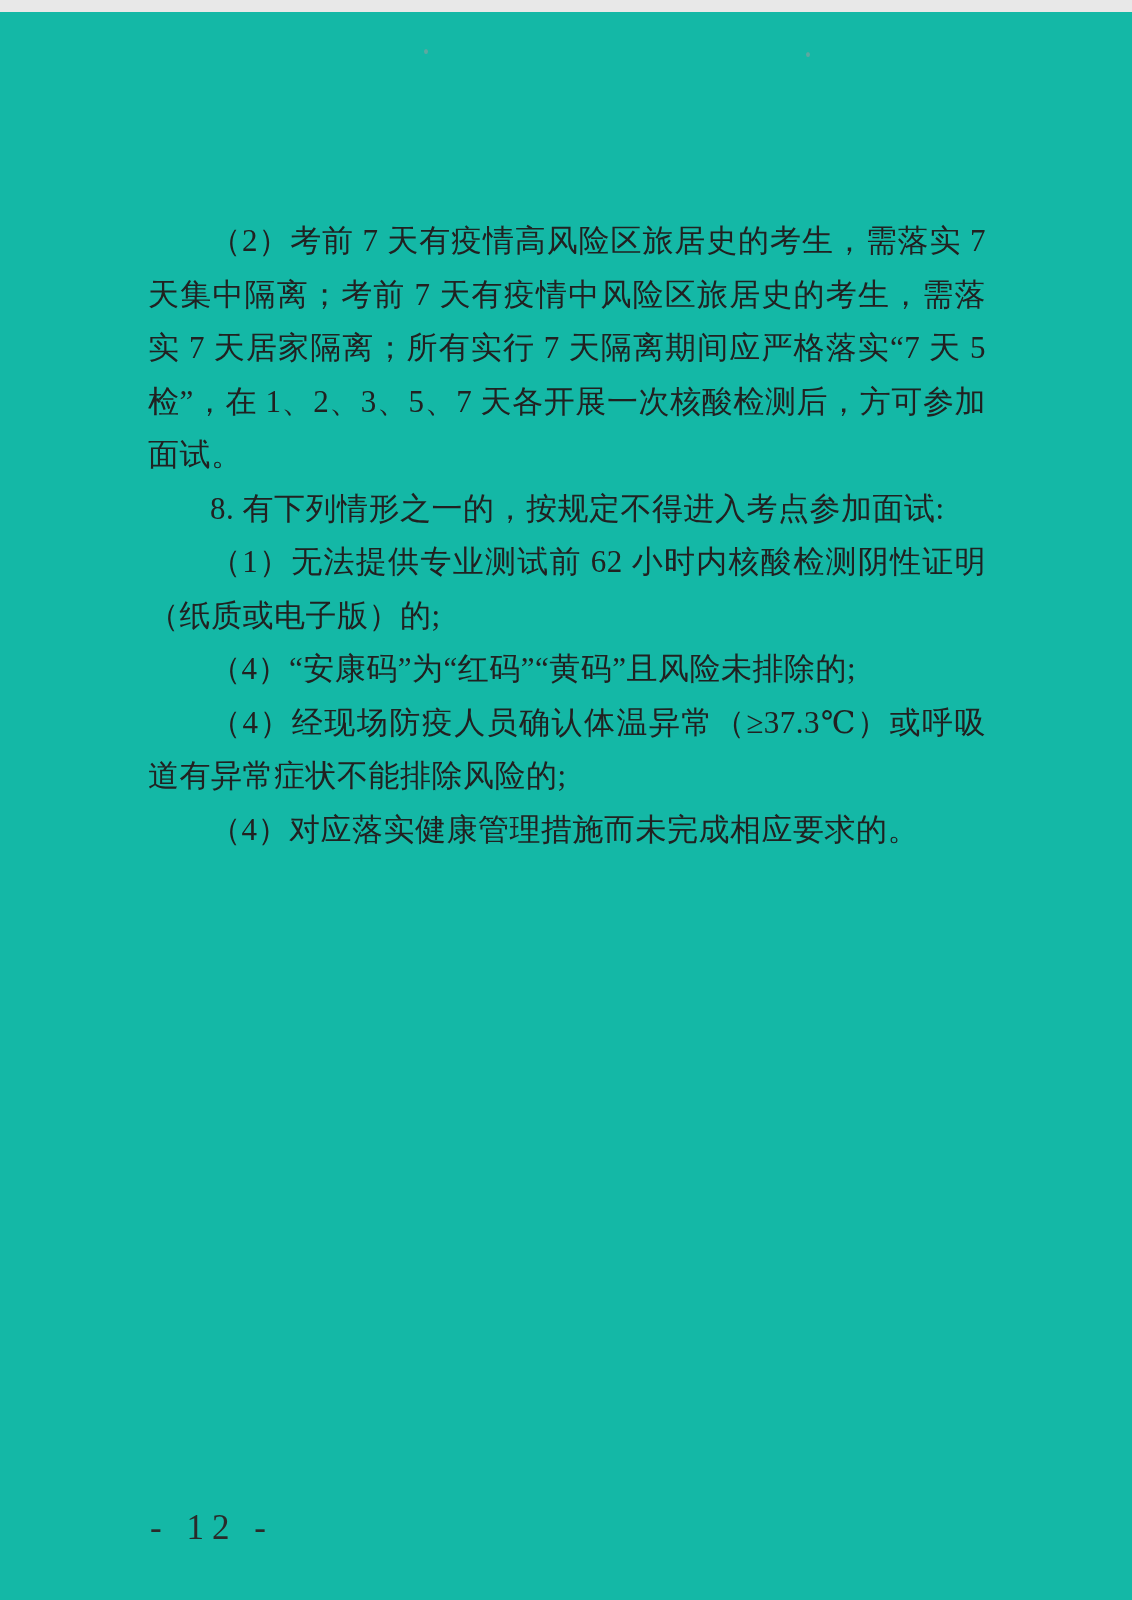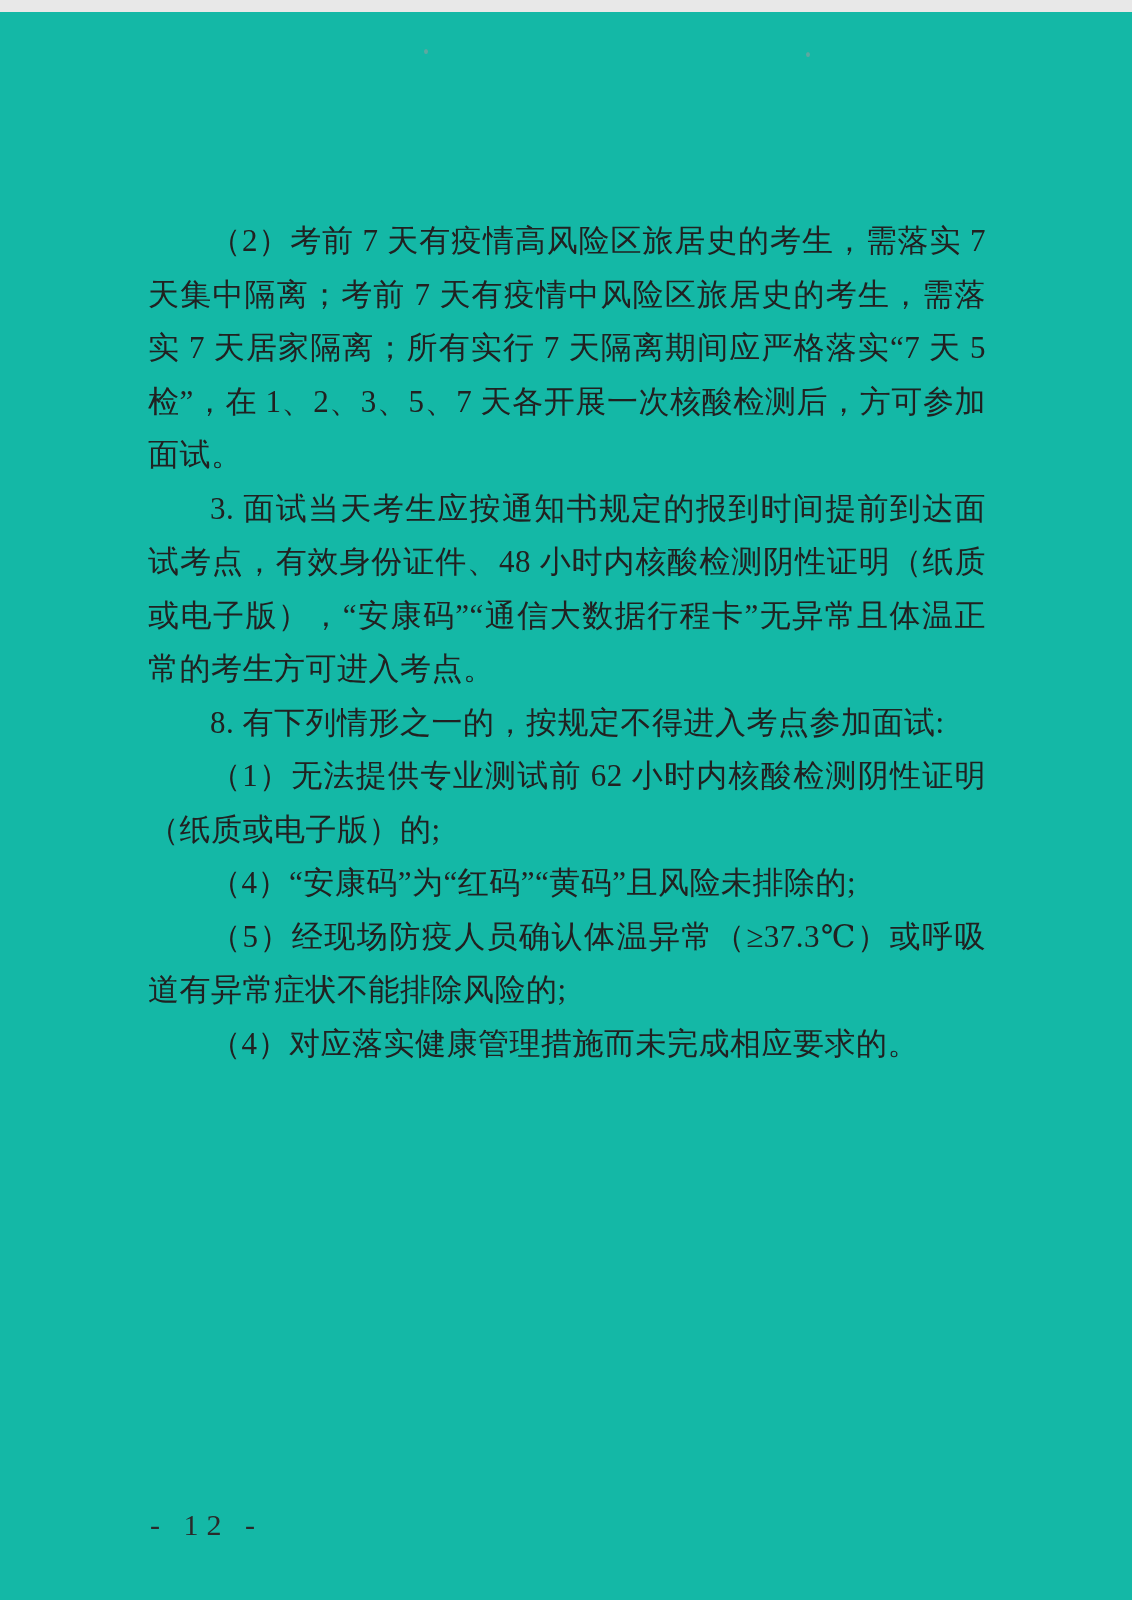--- a/index.html
+++ b/index.html
@@ -29,21 +29,21 @@
   }
   .content p {
     margin: 0;
     padding: 0;
     text-indent: 2em;
   }
   .page-number {
     position: absolute;
     left: 150px;
     top: 1496px;
-    font-size: 30px;
+    font-size: 35px;
     letter-spacing: 8px;
     color: #2a2a2a;
     font-family: "Liberation Serif", "DejaVu Serif", serif;
   }
   .speck {
     position: absolute;
     width: 4px;
     height: 5px;
     background: #9a9a9a;
     border-radius: 50%;
@@ -55,23 +55,22 @@
 </head>
 <body>
 
 <div class="page">
 
   <span class="speck speck-1"></span>
   <span class="speck speck-2"></span>
 
   <div class="content">
     <p>（2）考前 7 天有疫情高风险区旅居史的考生，需落实 7 天集中隔离；考前 7 天有疫情中风险区旅居史的考生，需落实 7 天居家隔离；所有实行 7 天隔离期间应严格落实“7 天 5 检”，在 1、2、3、5、7 天各开展一次核酸检测后，方可参加面试。</p>
-    <p>3. 面试当天考生应按通知书规定的报到时间提前到达面试考点，有效身份证件、48 小时内核酸检测阴性证明（纸质或电子版），“安康码”“通信大数据行程卡”无异常且体温正常的考生方可进入考点。</p>
     <p>8. 有下列情形之一的，按规定不得进入考点参加面试:</p>
     <p>（1）无法提供专业测试前 62 小时内核酸检测阴性证明（纸质或电子版）的;</p>
     <p>（4）“安康码”为“红码”“黄码”且风险未排除的;</p>
-    <p>（5）经现场防疫人员确认体温异常（≥37.3℃）或呼吸道有异常症状不能排除风险的;</p>
+    <p>（4）经现场防疫人员确认体温异常（≥37.3℃）或呼吸道有异常症状不能排除风险的;</p>
     <p>（4）对应落实健康管理措施而未完成相应要求的。</p>
   </div>
 
   <div class="page-number">- 12 -</div>
 
 </div>
 
 </body></html>

